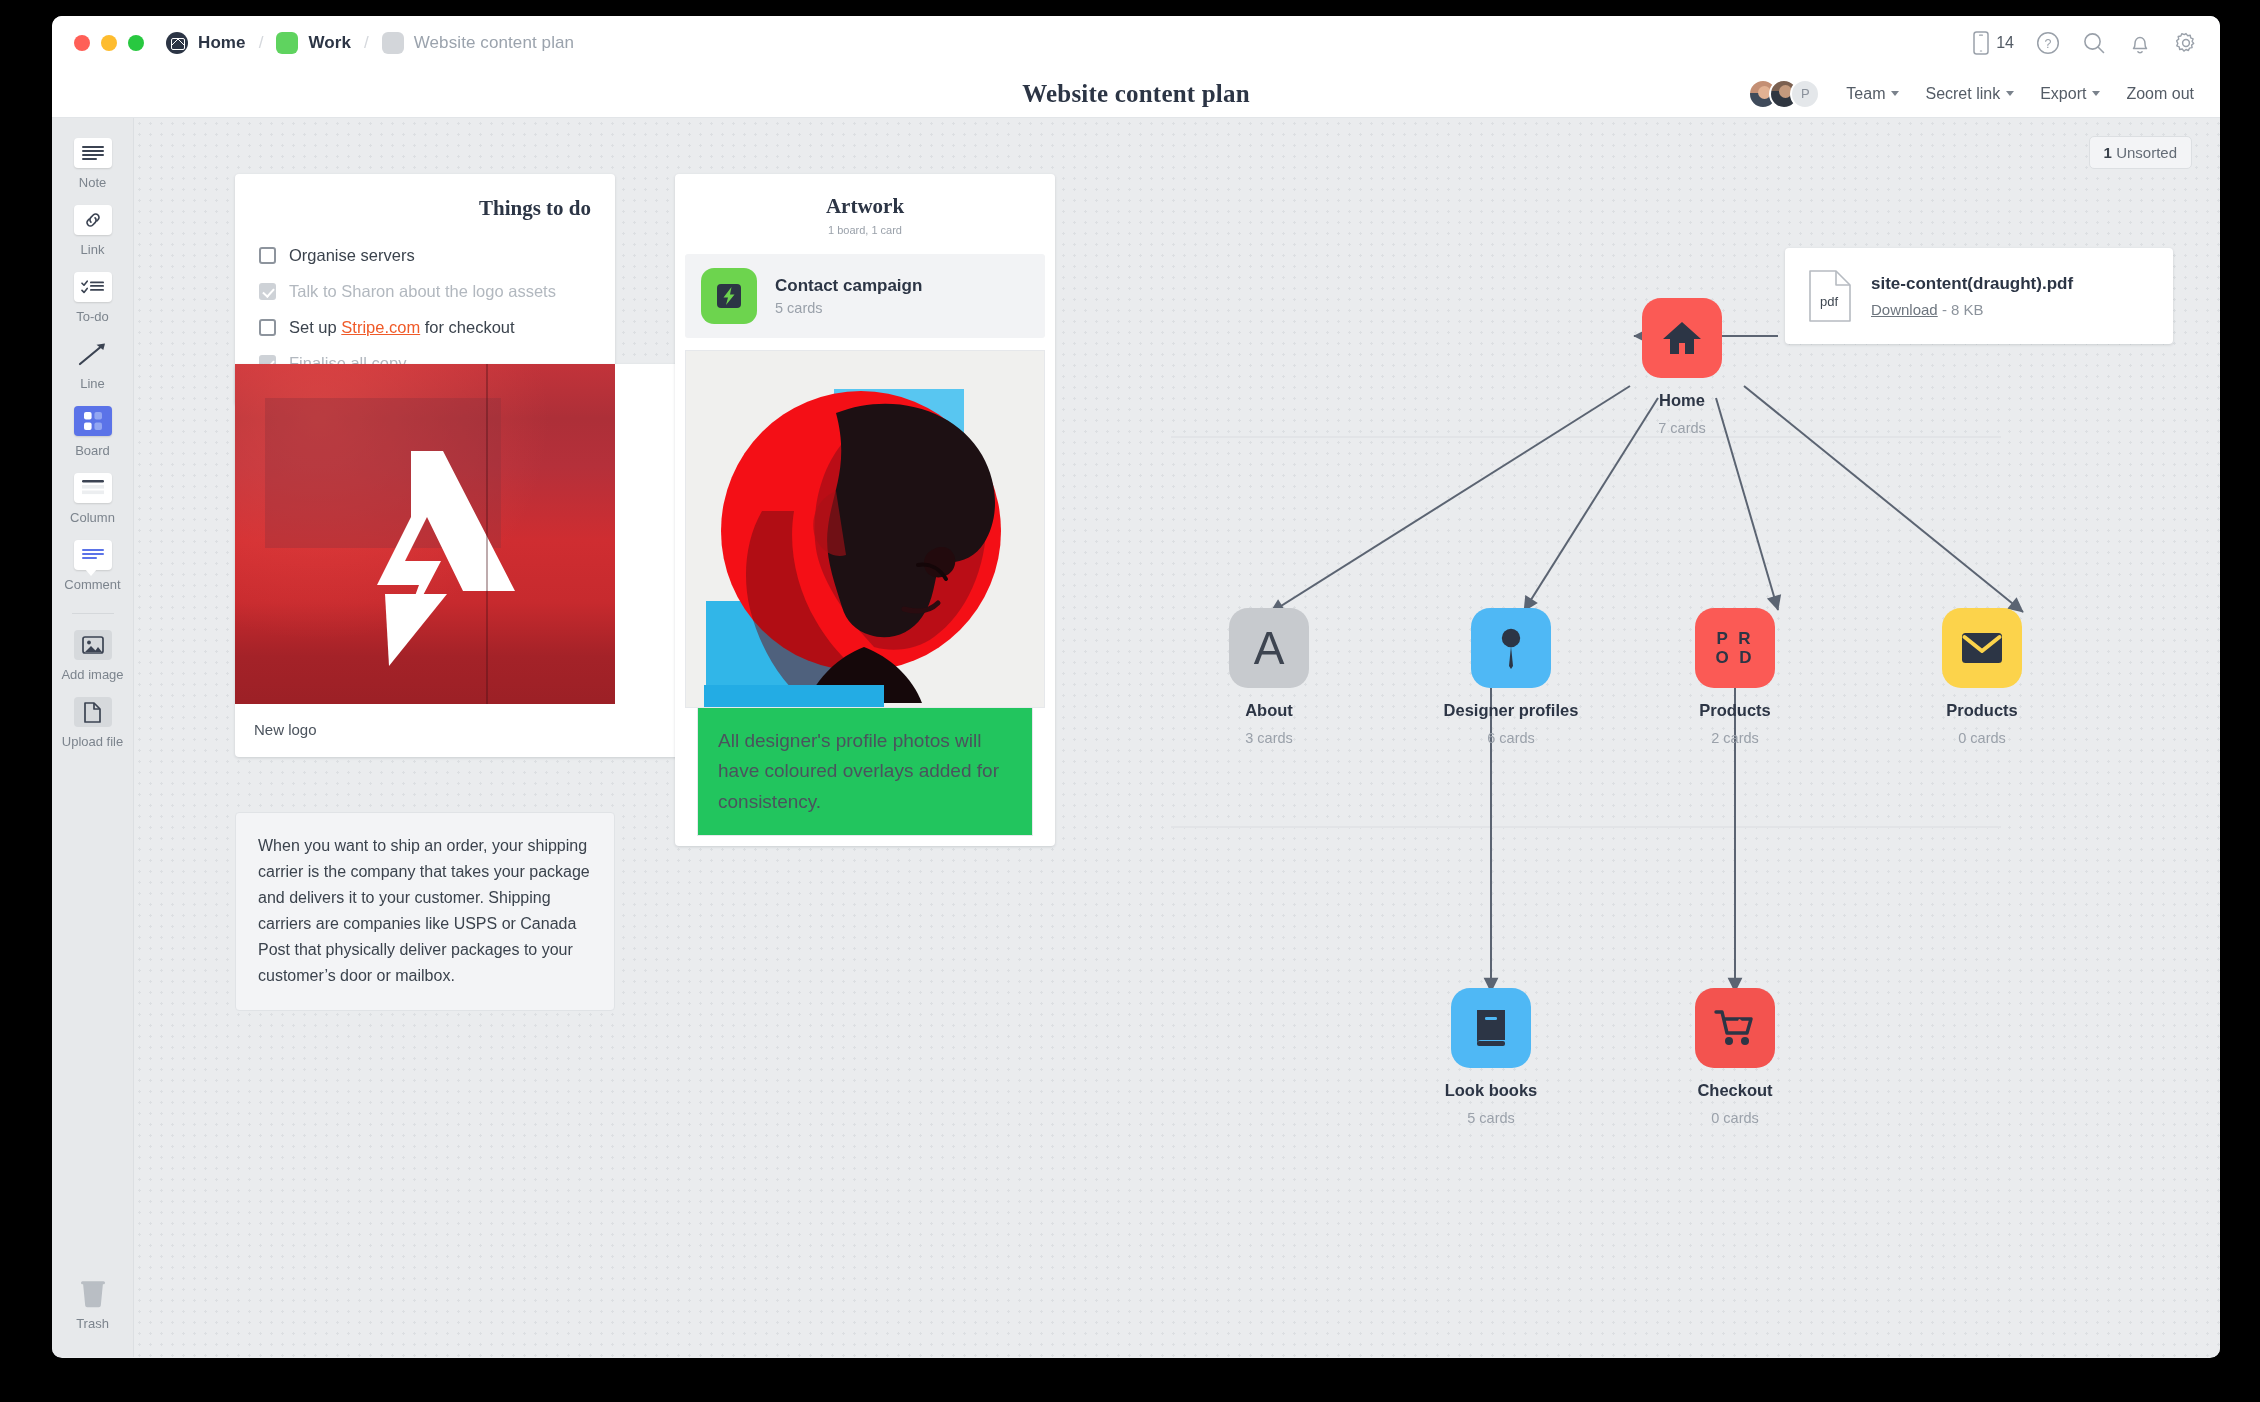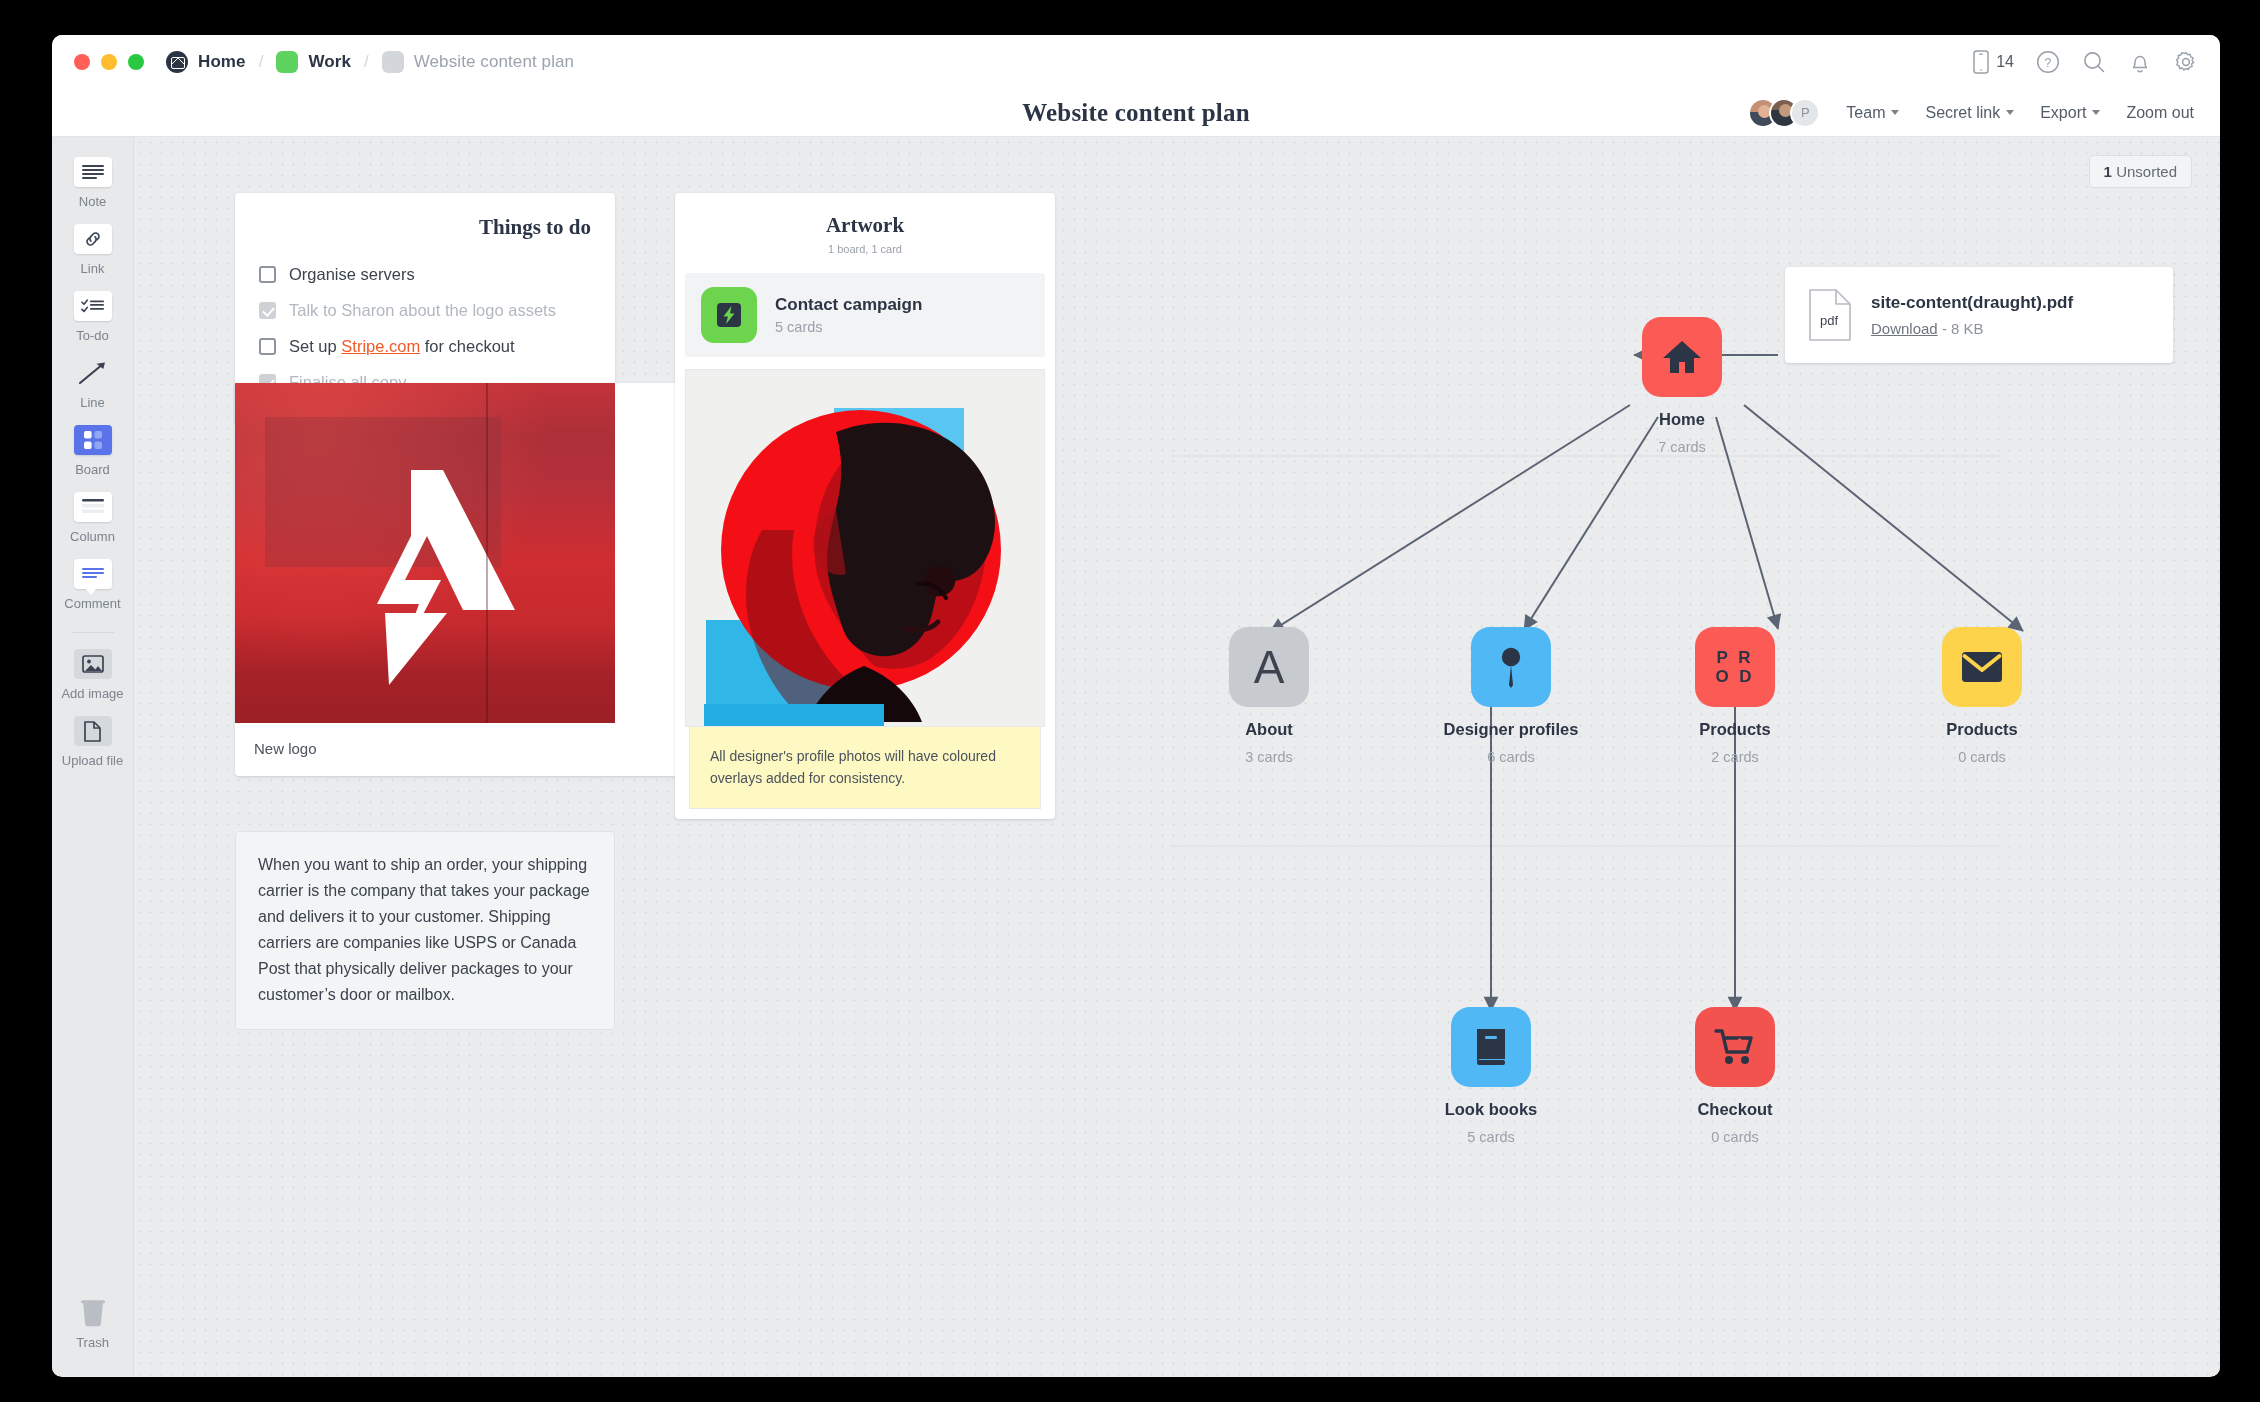--- a/index.html
+++ b/index.html
@@ -10,21 +10,21 @@
     overflow: hidden;
   }
   .desktop {
     position: relative;
     width: 2260px; height: 1402px;
     background: #000;
   }
   
   .window {
     position: absolute;
-    left: 52px; top: 35px;
+    left: 52px; top: 16px;
     width: 2168px; height: 1342px;
     background: #eceef0;
     border-radius: 10px;
     overflow: hidden;
     box-shadow: 0 4px 30px rgba(0,0,0,.5);
   }
   
   .titlebar {
     position: relative;
     height: 54px;
@@ -231,22 +231,22 @@
   }
   .art-thumb {
     width: 56px; height: 56px; border-radius: 13px; background: #6dd44e;
     display: flex; align-items: center; justify-content: center; flex: none;
   }
   .art-rt-title { font-size: 17px; font-weight: bold; color: #2c3545; }
   .art-rt-sub { font-size: 14.5px; color: #9aa1aa; margin-top: 4px; }
   .art-photo-wrap { margin: 12px 10px 0; border: 1px solid #e6e8eb; }
   .art-photo { width: 358px; height: 356px; background: #f0f0ee; position: relative; overflow: hidden; }
   .art-caption {
-    margin: 0 14px 0; background: #fef9c3; border: 1px solid #e6e8eb; border-top: none;
-    padding: 18px 20px; font-size: 14px; line-height: 1.6; color: #4b535d;
+    margin: 0 22px 0; background: #22c55e; border: 1px solid #e6e8eb; border-top: none;
+    padding: 18px 20px; font-size: 19px; line-height: 1.6; color: #4b535d;
   }
 
   
   #pdf-card { left: 1651px; top: 130px; width: 388px; padding: 22px 24px; display: flex; gap: 20px; align-items: center; }
   .pdf-ico { width: 42px; height: 52px; flex: none; position: relative; }
   .pdf-name { font-size: 17px; font-weight: bold; color: #2c3545; }
   .pdf-meta { font-size: 15px; color: #8c939c; margin-top: 7px; }
   .pdf-meta a { color: #6d757e; text-decoration: underline; }
 
   

